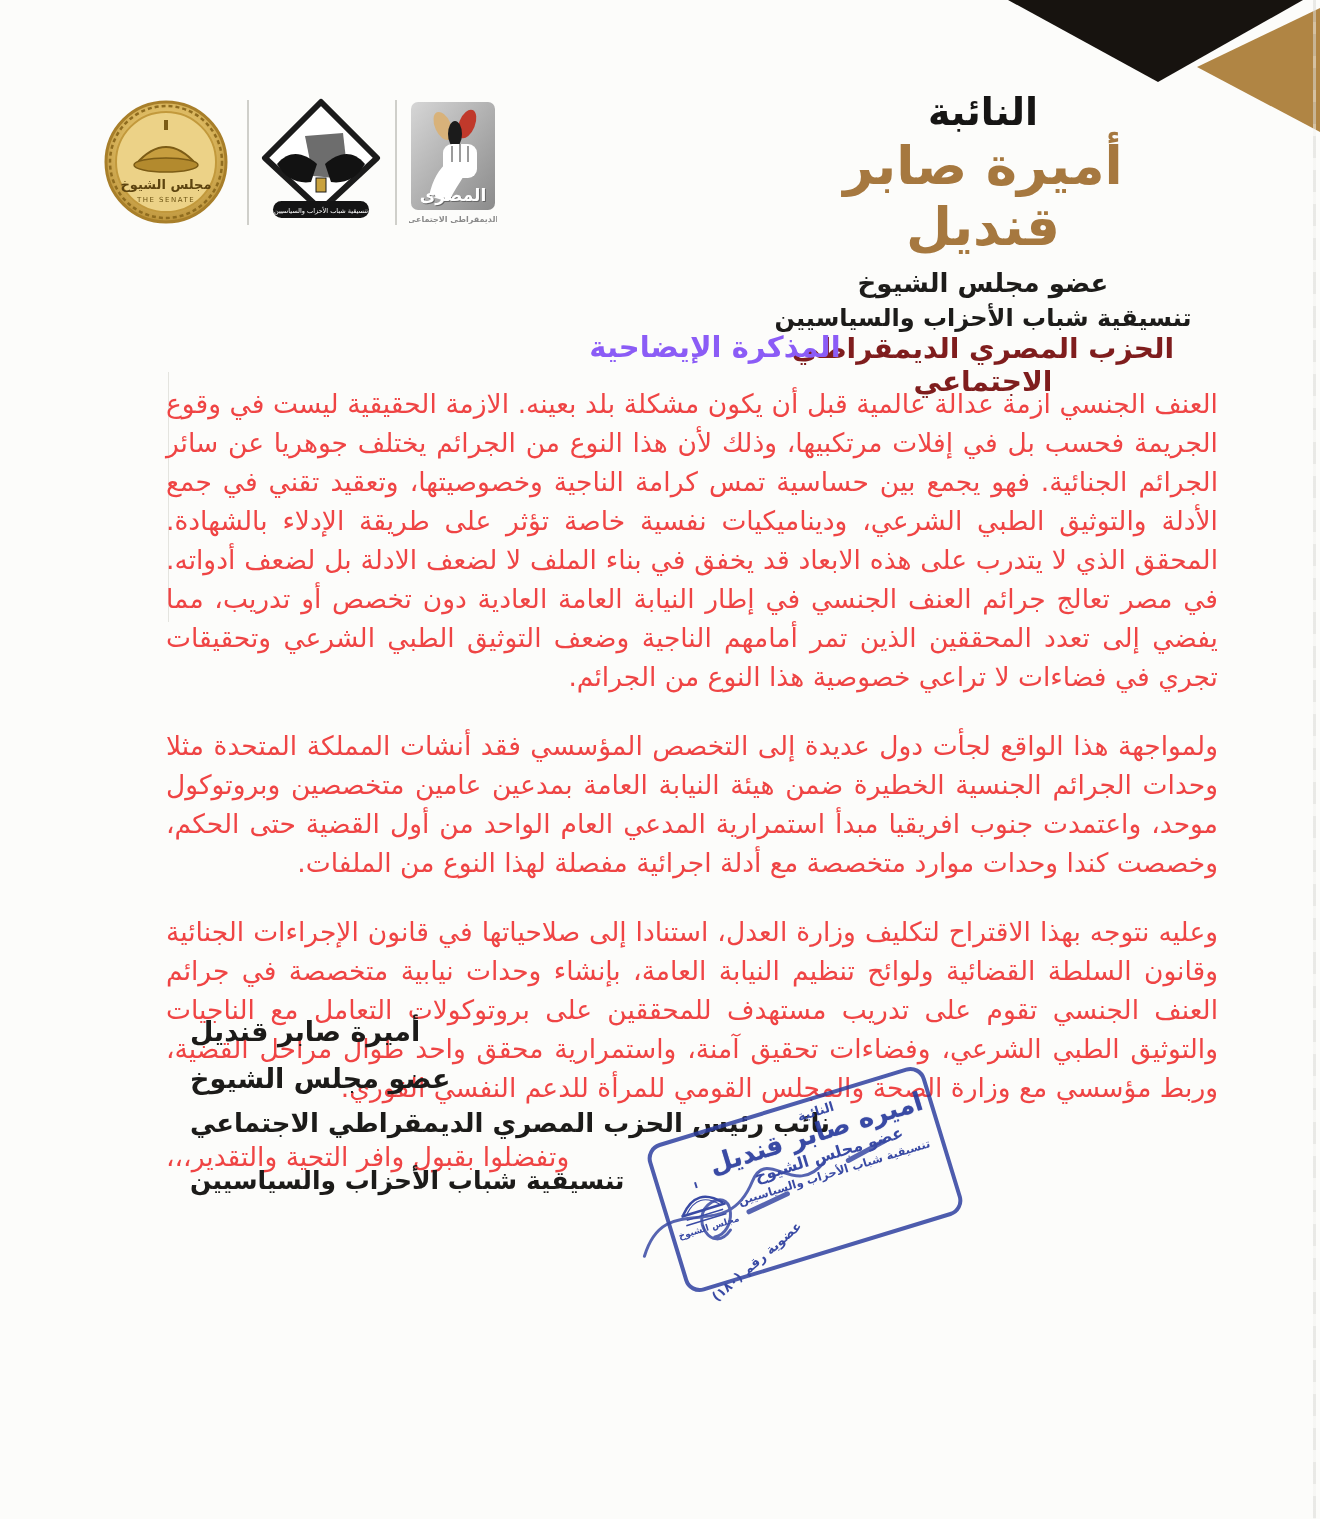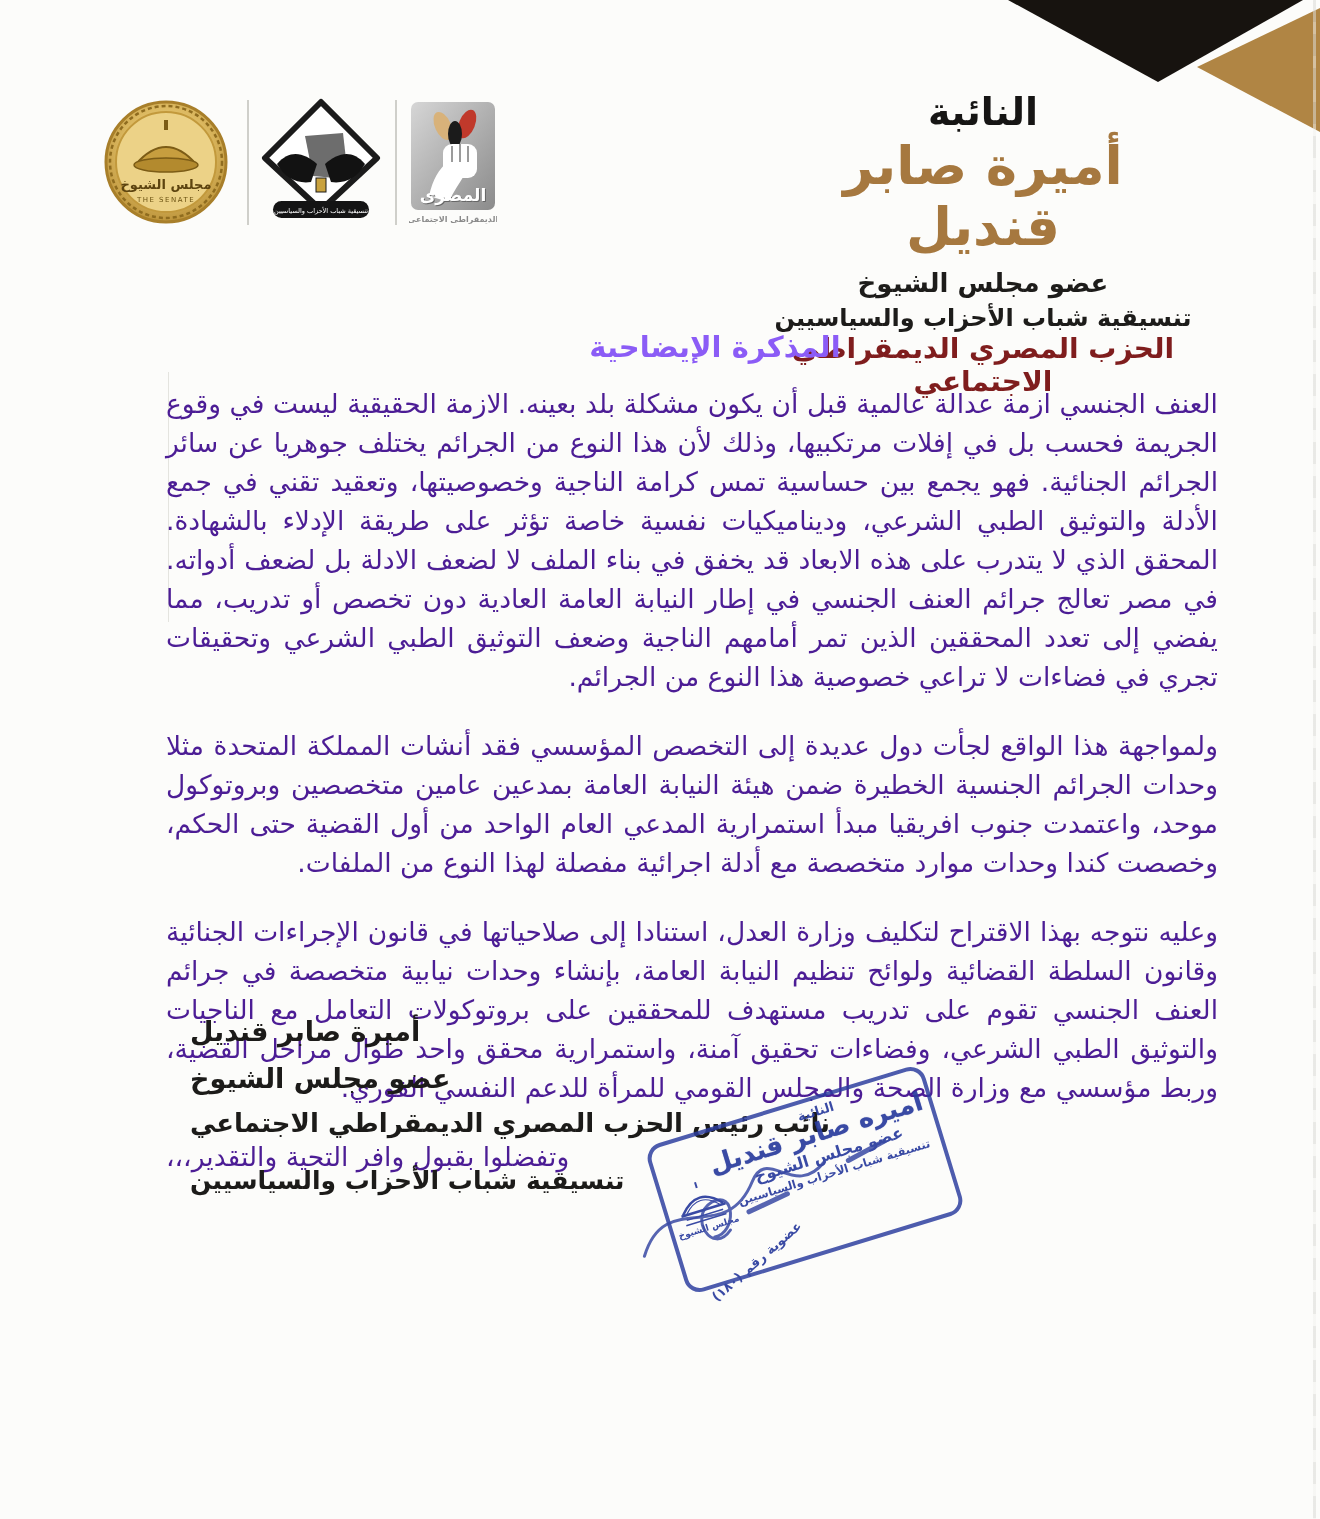--- a/index.html
+++ b/index.html
@@ -27,21 +27,21 @@
   .header-text{position:absolute;top:92px;right:122px;width:430px;text-align:center;direction:rtl;}
   .header-role{font-size:38px;font-weight:bold;color:#161514;line-height:1.1;}
   .header-name{font-size:53px;font-weight:bold;color:#a6783f;line-height:1.15;margin-top:2px;}
   .header-sub1{font-size:26px;font-weight:bold;color:#1d1c1a;margin-top:10px;}
   .header-sub2{font-size:24px;font-weight:bold;color:#1d1c1a;margin-top:6px;}
   .header-sub3{font-size:28px;font-weight:bold;color:#7f1d1d;}
   
   .doc-title{position:absolute;top:330px;left:calc(50% + 55px);transform:translateX(-50%);
     font-size:29px;font-weight:bold;color:#8b5cf6;direction:rtl;white-space:nowrap;}
   .letter-body{position:absolute;top:384px;right:102px;width:1052px;direction:rtl;
-    font-size:26.5px;line-height:39px;text-align:justify;color:#4c1d95;}
+    font-size:26.5px;line-height:39px;text-align:justify;color:#ef4444;}
   .letter-body p{margin:0 0 30px 0;}
   .closing{text-align:left;margin-top:2px !important;}
   
   .signature{position:absolute;top:1016px;left:190px;direction:rtl;text-align:left;color:#1c1b19;}
   .sig-name{font-size:27px;font-weight:bold;margin-bottom:16px;}
   .sig-t1{font-size:27px;font-weight:bold;margin-bottom:14px;}
   .sig-t2{font-size:26px;font-weight:bold;margin-bottom:28px;}
   .sig-t3{font-size:25px;font-weight:bold;}
   
   .stamp{position:absolute;left:660px;top:1102px;width:290px;height:155px;

